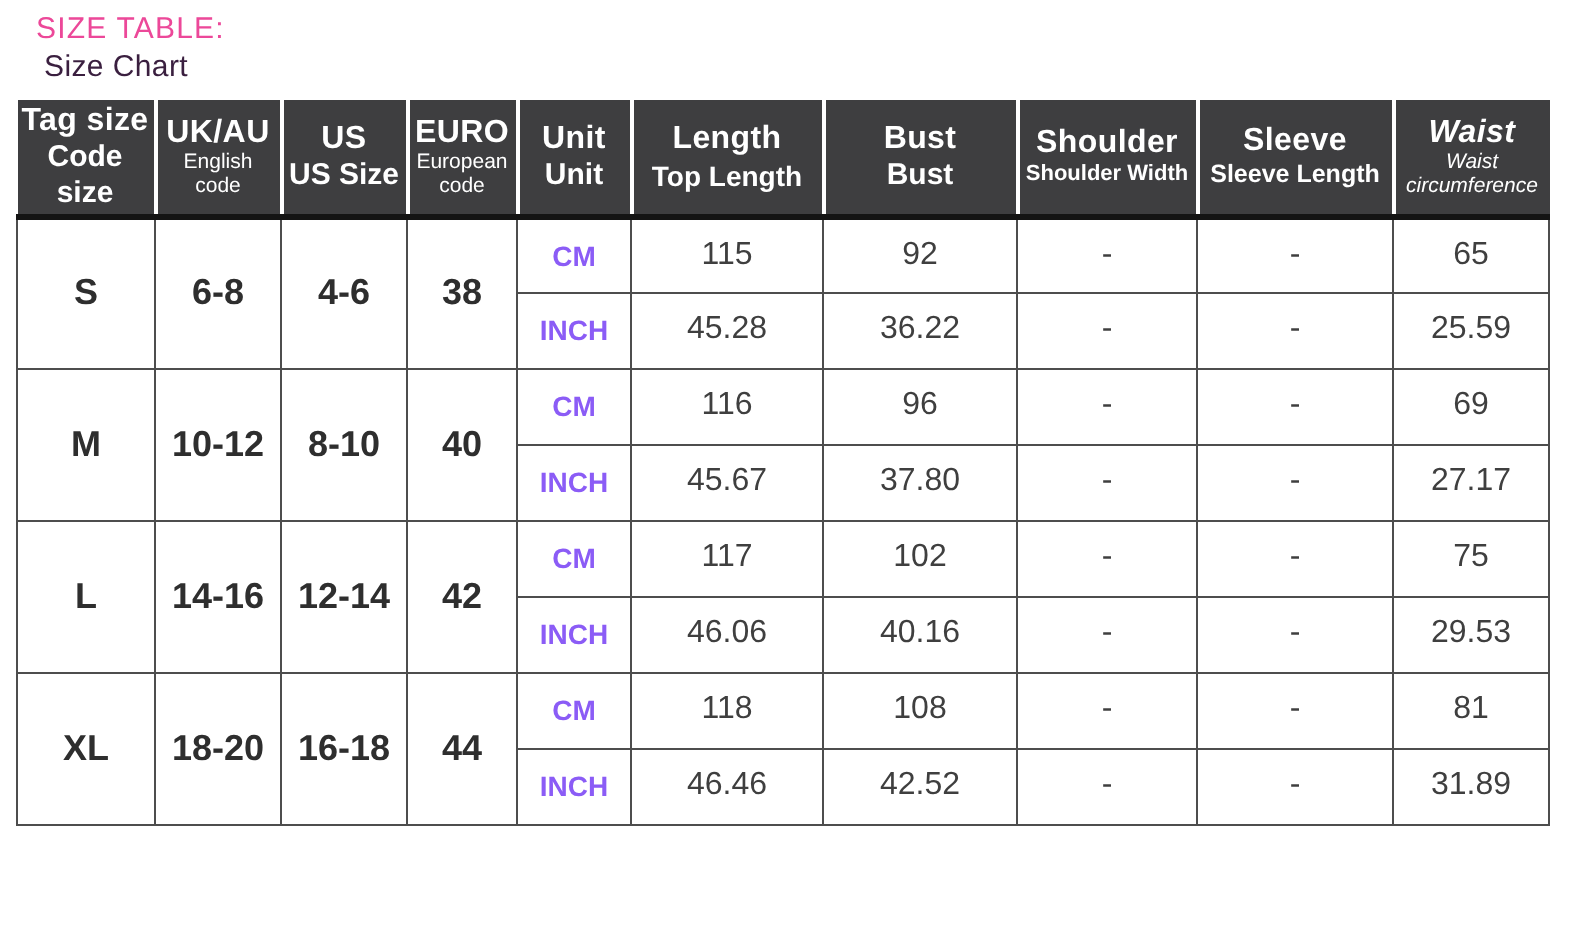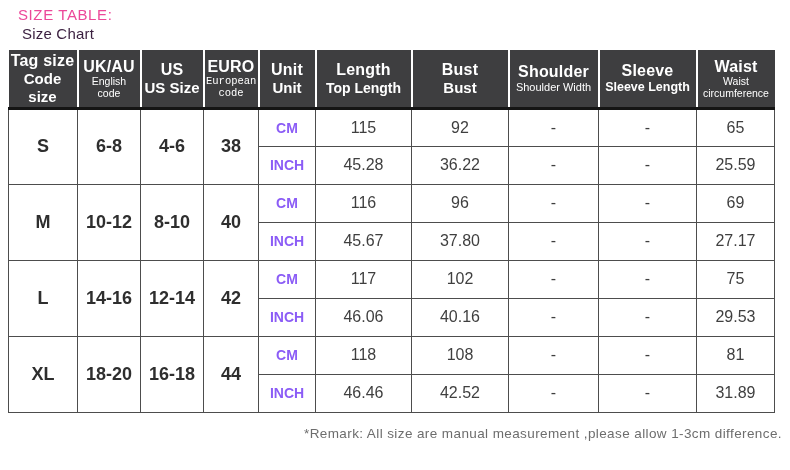--- a/index.html
+++ b/index.html
@@ -36,26 +36,26 @@
     background: #3e3e40;
     color: #ffffff;
     height: 56px;
     vertical-align: middle;
     text-align: center;
     border-right: 2px solid #ffffff;
     border-bottom: 3px solid #141414;
     padding: 2px 1px;
     font-weight: normal;
   }
-  thead th:last-child { border-right: none; }
+  thead th:last-child { border-right: none; font-style: italic; }
   .h1 { font-size: 16px; font-weight: bold; line-height: 1.15; letter-spacing: 0.2px; }
   .h2-lg { font-size: 15px; font-weight: bold; line-height: 1.15; }
   .h2-md { font-size: 14px; font-weight: 700; line-height: 1.15; }
   .h2-md2 { font-size: 12.5px; font-weight: 600; line-height: 1.2; }
-  .h2-xs { font-size: 11px; font-weight: 400; line-height: 1.2; }
+  .h2-xs { font-size: 11px; font-weight: 700; line-height: 1.2; }
   .h2-sm { font-size: 10.5px; font-weight: 400; line-height: 1.1; }
 
   
   tbody td {
     border: 1px solid #4d4d4d;
     text-align: center;
     vertical-align: middle;
     height: 38px;
     color: #3f3f3f;
     font-size: 16px;
@@ -111,21 +111,21 @@
         <th>
           <div class="h1">UK/AU</div>
           <div class="h2-sm" style="max-width:46px;margin:0 auto;">English code</div>
         </th>
         <th>
           <div class="h1">US</div>
           <div class="h2-lg">US Size</div>
         </th>
         <th>
           <div class="h1">EURO</div>
-          <div class="h2-sm" style="max-width:50px;margin:0 auto;font-family:Liberation Mono, monospace;">European code</div>
+          <div class="h2-sm" style="max-width:50px;margin:0 auto;">European code</div>
         </th>
         <th>
           <div class="h1">Unit</div>
           <div class="h2-lg">Unit</div>
         </th>
         <th>
           <div class="h1">Length</div>
           <div class="h2-md">Top Length</div>
         </th>
         <th>
@@ -228,15 +228,14 @@
         <td>46.46</td>
         <td>42.52</td>
         <td>-</td>
         <td>-</td>
         <td>31.89</td>
       </tr>
 
     </tbody>
   </table>
 
-  <div class="remark">*Remark: All size are manual measurement ,please allow 1-3cm difference.</div>
 
 </div>
 
 </body></html>

